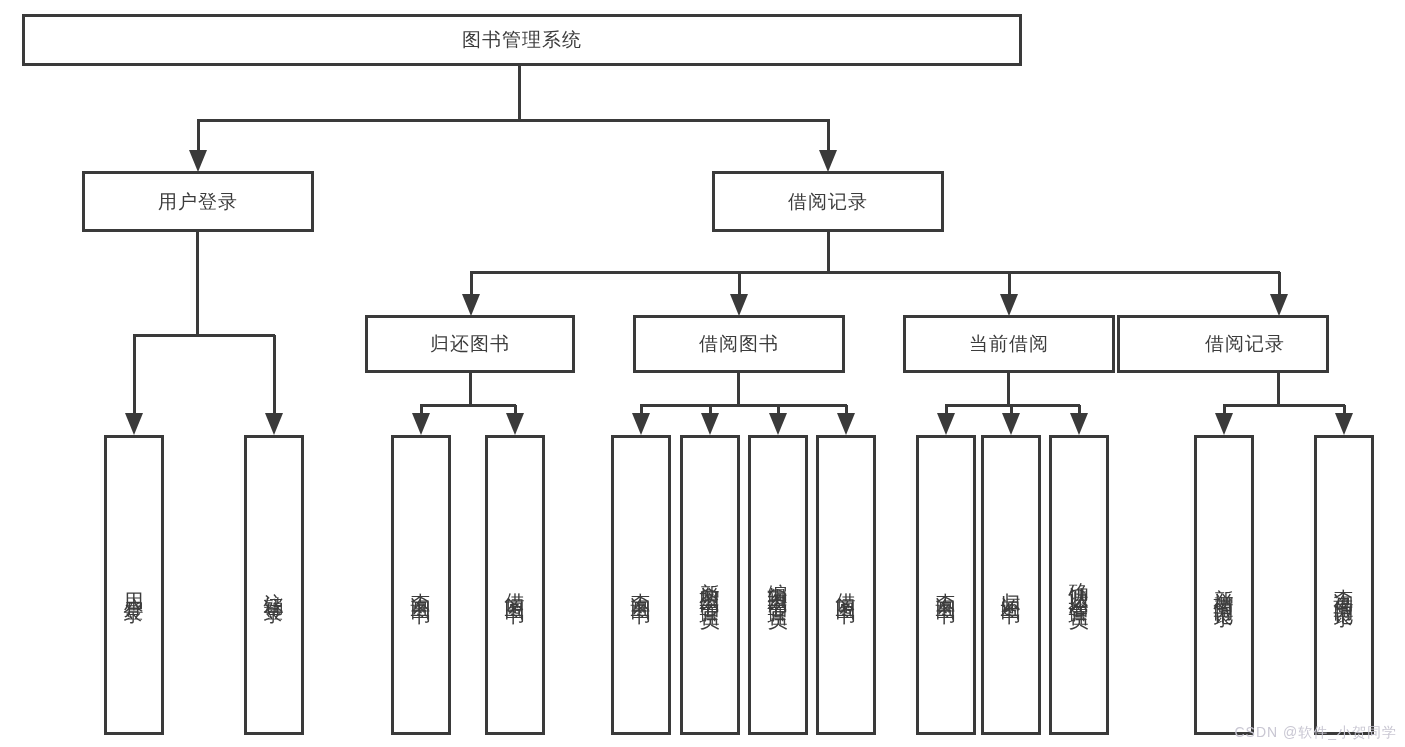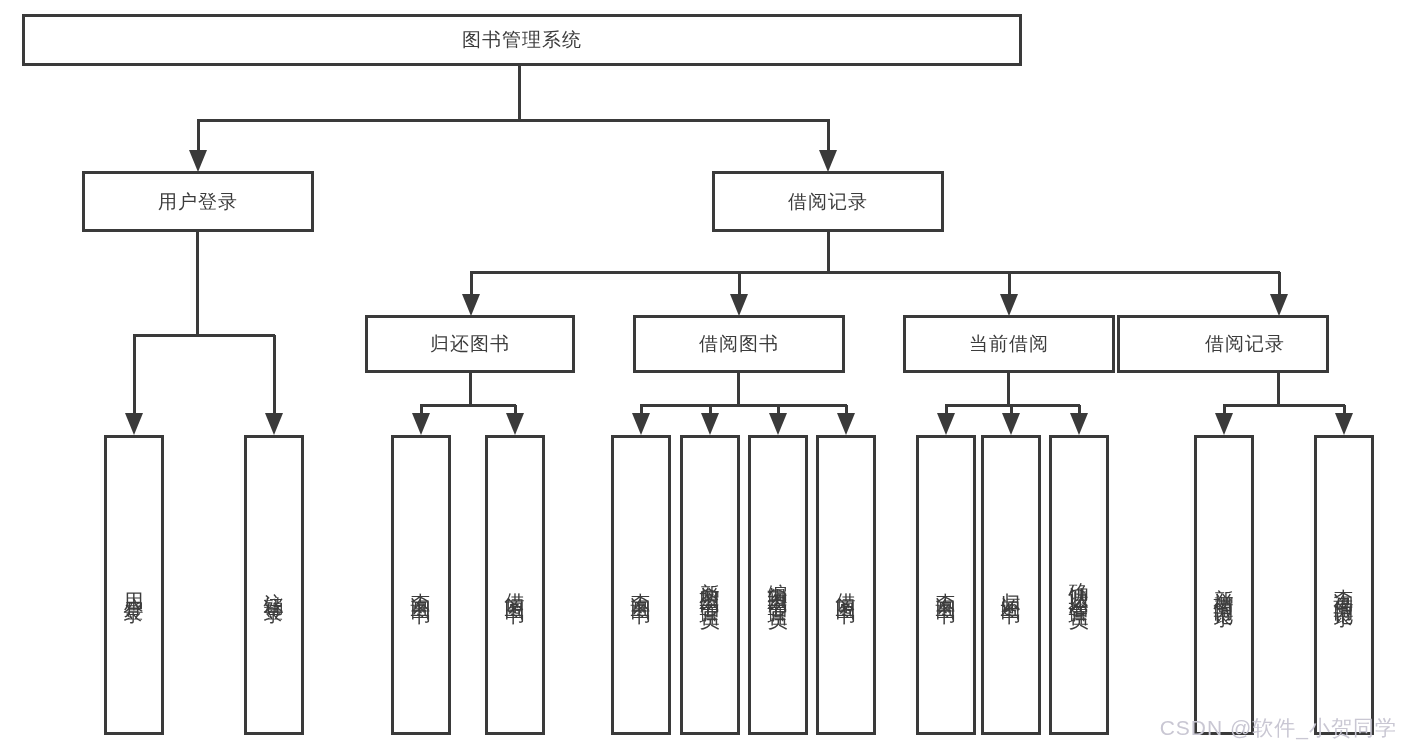--- a/index.html
+++ b/index.html
@@ -79,21 +79,21 @@
     width: 0;
     height: 0;
     border-left: 9px solid transparent;
     border-right: 9px solid transparent;
     border-top: 22px solid #3a3a3a;
   }
   .watermark {
     position: absolute;
     right: 8px;
     bottom: 5px;
-    font-size: 21px;
+    font-size: 14px;
     color: #c9c7d3;
     letter-spacing: 1px;
     z-index: 10;
   }
 </style>
 </head>
 <body>
 
 <div id="canvas">
 

